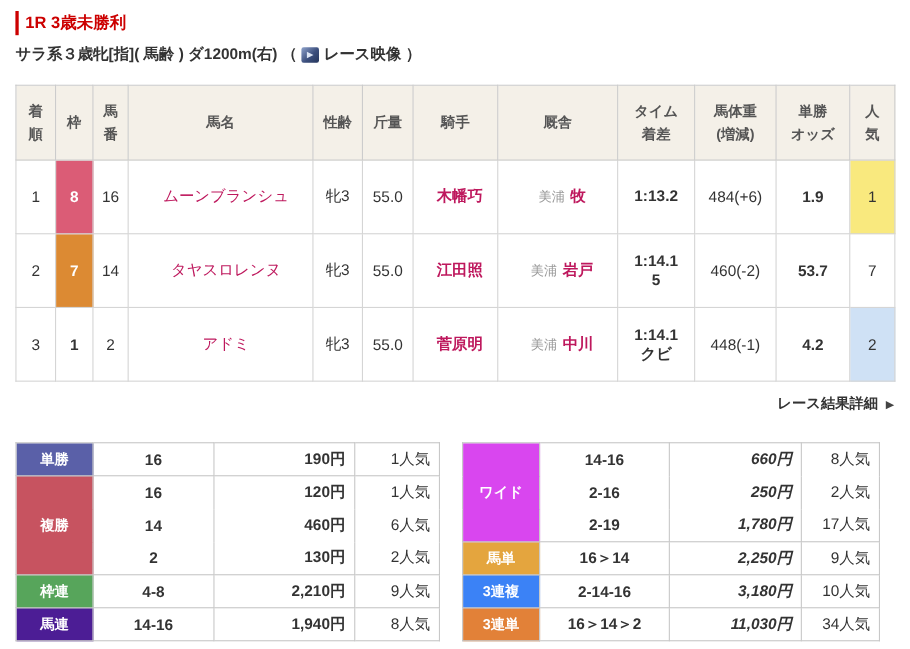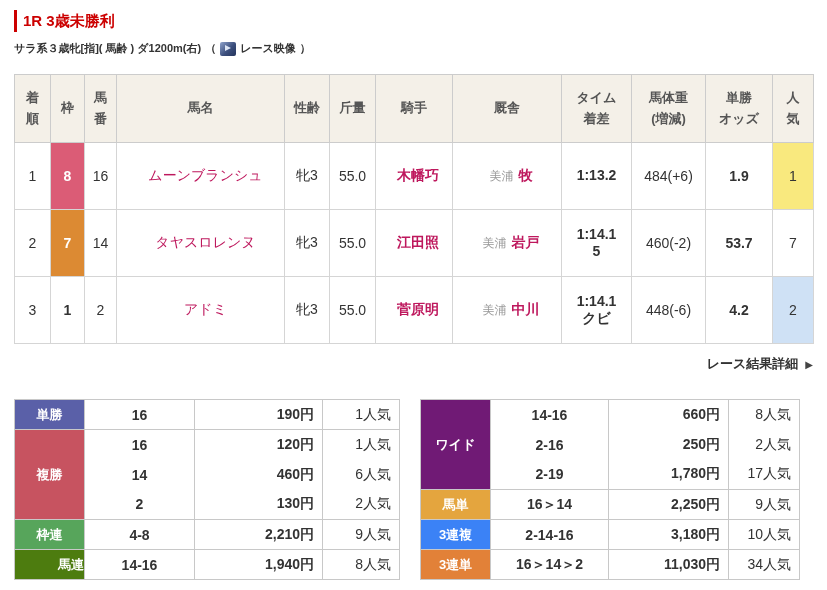--- a/index.html
+++ b/index.html
@@ -17,21 +17,21 @@
     border-left: 3px solid #cc0000;
     color: #cc0000;
     font-weight: bold;
     font-size: 15px;
     line-height: 22px;
     padding-left: 6px;
     margin-top: 2px;
   }
   .race-conditions {
     margin-top: 9px;
-    font-size: 11px;
+    font-size: 14px;
     font-weight: bold;
     color: #333;
     display: flex;
     align-items: center;
     gap: 4px;
   }
   .video-icon {
     display: inline-block;
     width: 16px; height: 14px;
     border-radius: 2px;
@@ -129,21 +129,21 @@
     vertical-align: middle;
   }
   table.payout tr.cont td { border-top: none; }
   table.payout tr.cont-above td { border-bottom: none; }
   td.p-combo { text-align: center; font-weight: bold; }
   td.p-amount { text-align: right; font-weight: bold; padding-right: 14px; }
   td.p-pop { text-align: right; font-size: 13px; font-weight: normal; }
   .payout.left  td.p-combo { width: 110px; }
   .payout.left  td.p-amount { width: 128px; padding-left: 32px; }
   .payout.right td.p-combo { width: 118px; }
-  .payout.right td.p-amount { width: 120px; }
+  .payout.right td.p-amount { width: 120px; font-style: italic; }
 </style>
 </head>
 <body>
 
 <div class="page">
 
   <div class="race-title">1R 3歳未勝利</div>
 
   <div class="race-conditions">
     <span>サラ系３歳牝[指]( 馬齢 ) ダ1200m(右)</span>
@@ -232,21 +232,21 @@
       <td class="c-number">2</td>
       <td class="c-horse"><a class="lnk">アドミ</a></td>
       <td class="c-sexage">牝3</td>
       <td class="c-weight">55.0</td>
       <td class="c-jockey"><a class="lnk bold">菅原明</a></td>
       <td class="c-stable"><span class="region">美浦</span><a class="lnk bold">中川</a></td>
       <td class="c-time">
             <div>1:14.1</div>
             <div class="margin">クビ</div>
           </td>
-      <td class="c-body">448(-6)</td>
+      <td class="c-body">448(-1)</td>
       <td class="c-odds">4.2</td>
       <td class="c-pop" style="background-color: rgb(207, 225, 245);">2</td>
     </tr>
   </tbody>
     </table>
 
   <div class="detail-row">
     <a><span>レース結果詳細</span><span class="detail-arrow">▶</span></a>
   </div>
 
@@ -276,32 +276,32 @@
         <td class="p-amount">130円</td>
         <td class="p-pop">2人気</td>
       </tr>
       <tr>
         <th style="background-color: rgb(87, 165, 91);">枠連</th>
         <td class="p-combo">4-8</td>
         <td class="p-amount">2,210円</td>
         <td class="p-pop">9人気</td>
       </tr>
       <tr>
-        <th style="background-color: #4d7c0f; text-align: right;">馬連</th>
+        <th style="background-color: #4c1d95;">馬連</th>
         <td class="p-combo">14-16</td>
         <td class="p-amount">1,940円</td>
         <td class="p-pop">8人気</td>
       </tr>
     </tbody>
       </table>
 
     <table class="payout right">
       <tbody>
           <tr class="cont-above">
-        <th rowspan="3" style="background-color: #701a75; font-family: Liberation Serif, serif;">ワイド</th>
+        <th rowspan="3" style="background-color: #d946ef; font-family: Liberation Serif, serif;">ワイド</th>
         <td class="p-combo">14-16</td>
         <td class="p-amount">660円</td>
         <td class="p-pop">8人気</td>
       </tr>
       <tr class="cont cont-above">
         <td class="p-combo">2-16</td>
         <td class="p-amount">250円</td>
         <td class="p-pop">2人気</td>
       </tr>
       <tr class="cont">

